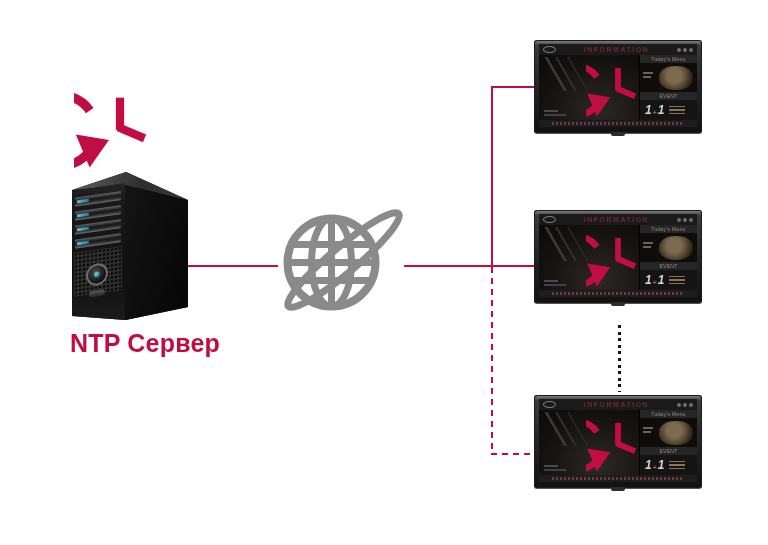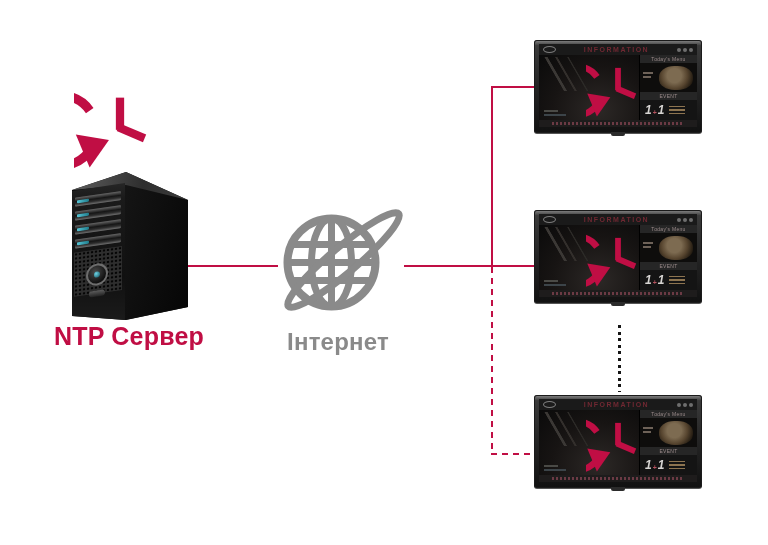--- a/index.html
+++ b/index.html
@@ -14,21 +14,21 @@
     background:repeating-linear-gradient(90deg,var(--accent) 0 6px,transparent 6px 11px);}
   .dot-ellipsis{position:absolute;width:3px;
     background:repeating-linear-gradient(180deg,var(--dots) 0 3px,transparent 3px 6.6px);}
 
   
   .sync-slot svg{display:block;width:100%;height:100%;}
   .sync-arc{stroke:var(--accent);fill:none;stroke-width:10;}
   .sync-fill{fill:var(--accent);}
   .big-sync{position:absolute;left:74px;top:82px;width:92px;height:92px;}
   .node-label{position:absolute;text-align:center;font-weight:bold;font-size:25px;letter-spacing:.2px;}
-  .label-server{left:38px;top:322px;width:182px;color:var(--accent);}
+  .label-server{left:38px;top:329px;width:182px;color:var(--accent);text-align:right;}
   .label-internet{left:268px;top:328px;width:140px;color:var(--gray);font-size:24px;}
 
   
   .server{position:absolute;left:56px;top:168px;width:136px;height:156px;}
   .server .silhouette{position:absolute;inset:0;background:#0d0d0d;
     clip-path:polygon(16px 22px,70px 4px,132px 32px,132px 139px,70px 152px,16px 148px);}
   .server .topface{position:absolute;inset:0;
     background:linear-gradient(100deg,#6a6a6a,#2e2e2e 55%,#444);
     clip-path:polygon(16px 22px,70px 4px,132px 32px,70px 17px);}
   .server .sideface{position:absolute;inset:0;
@@ -144,21 +144,20 @@
     <svg viewBox="0 0 126 126">
       <circle class="g-stroke" cx="51.5" cy="66.5" r="44" stroke-width="8"></circle>
       <ellipse class="g-stroke" cx="51.5" cy="66.5" rx="20" ry="44" stroke-width="7"></ellipse>
       <line class="g-stroke" x1="51.5" y1="22.5" x2="51.5" y2="110.5" stroke-width="7"></line>
       <line class="g-stroke" x1="7.5" y1="66.5" x2="95.5" y2="66.5" stroke-width="7"></line>
       <line class="g-stroke" x1="11.4" y1="48.5" x2="91.6" y2="48.5" stroke-width="7"></line>
       <line class="g-stroke" x1="11.4" y1="84.5" x2="91.6" y2="84.5" stroke-width="7"></line>
       <ellipse class="g-stroke" cx="63.5" cy="64" rx="72" ry="13" stroke-width="7" transform="rotate(-40 63.5 64)"></ellipse>
     </svg>
   </div>
-  <div class="node-label label-internet">Інтернет</div>
 
   <div class="display" style="top:40px">
   <div class="screen">
     <div class="scr-header">
       <div class="scr-logo"></div>
       <div class="scr-title">INFORMATION</div>
       <div class="scr-dots">
             <i></i>
             <i></i>
             <i></i>

